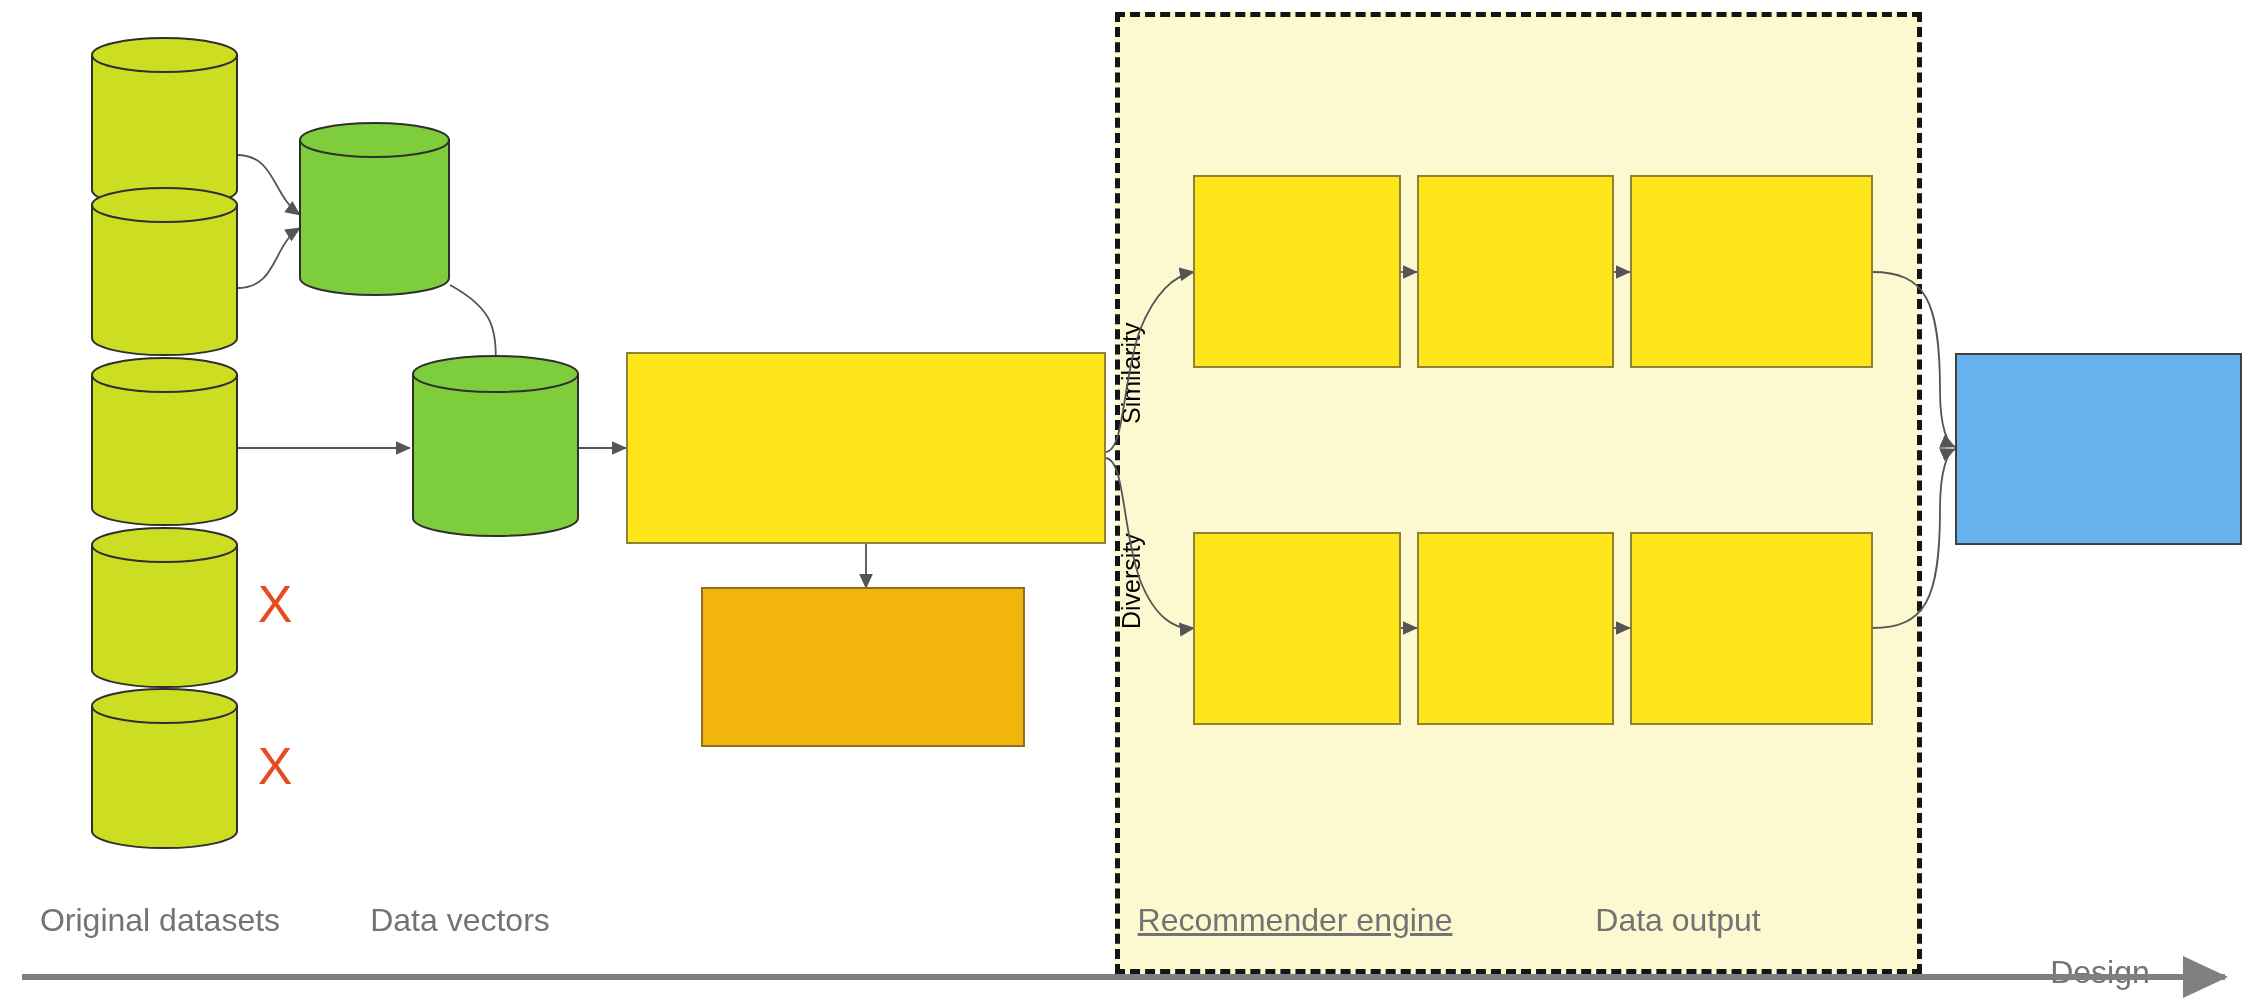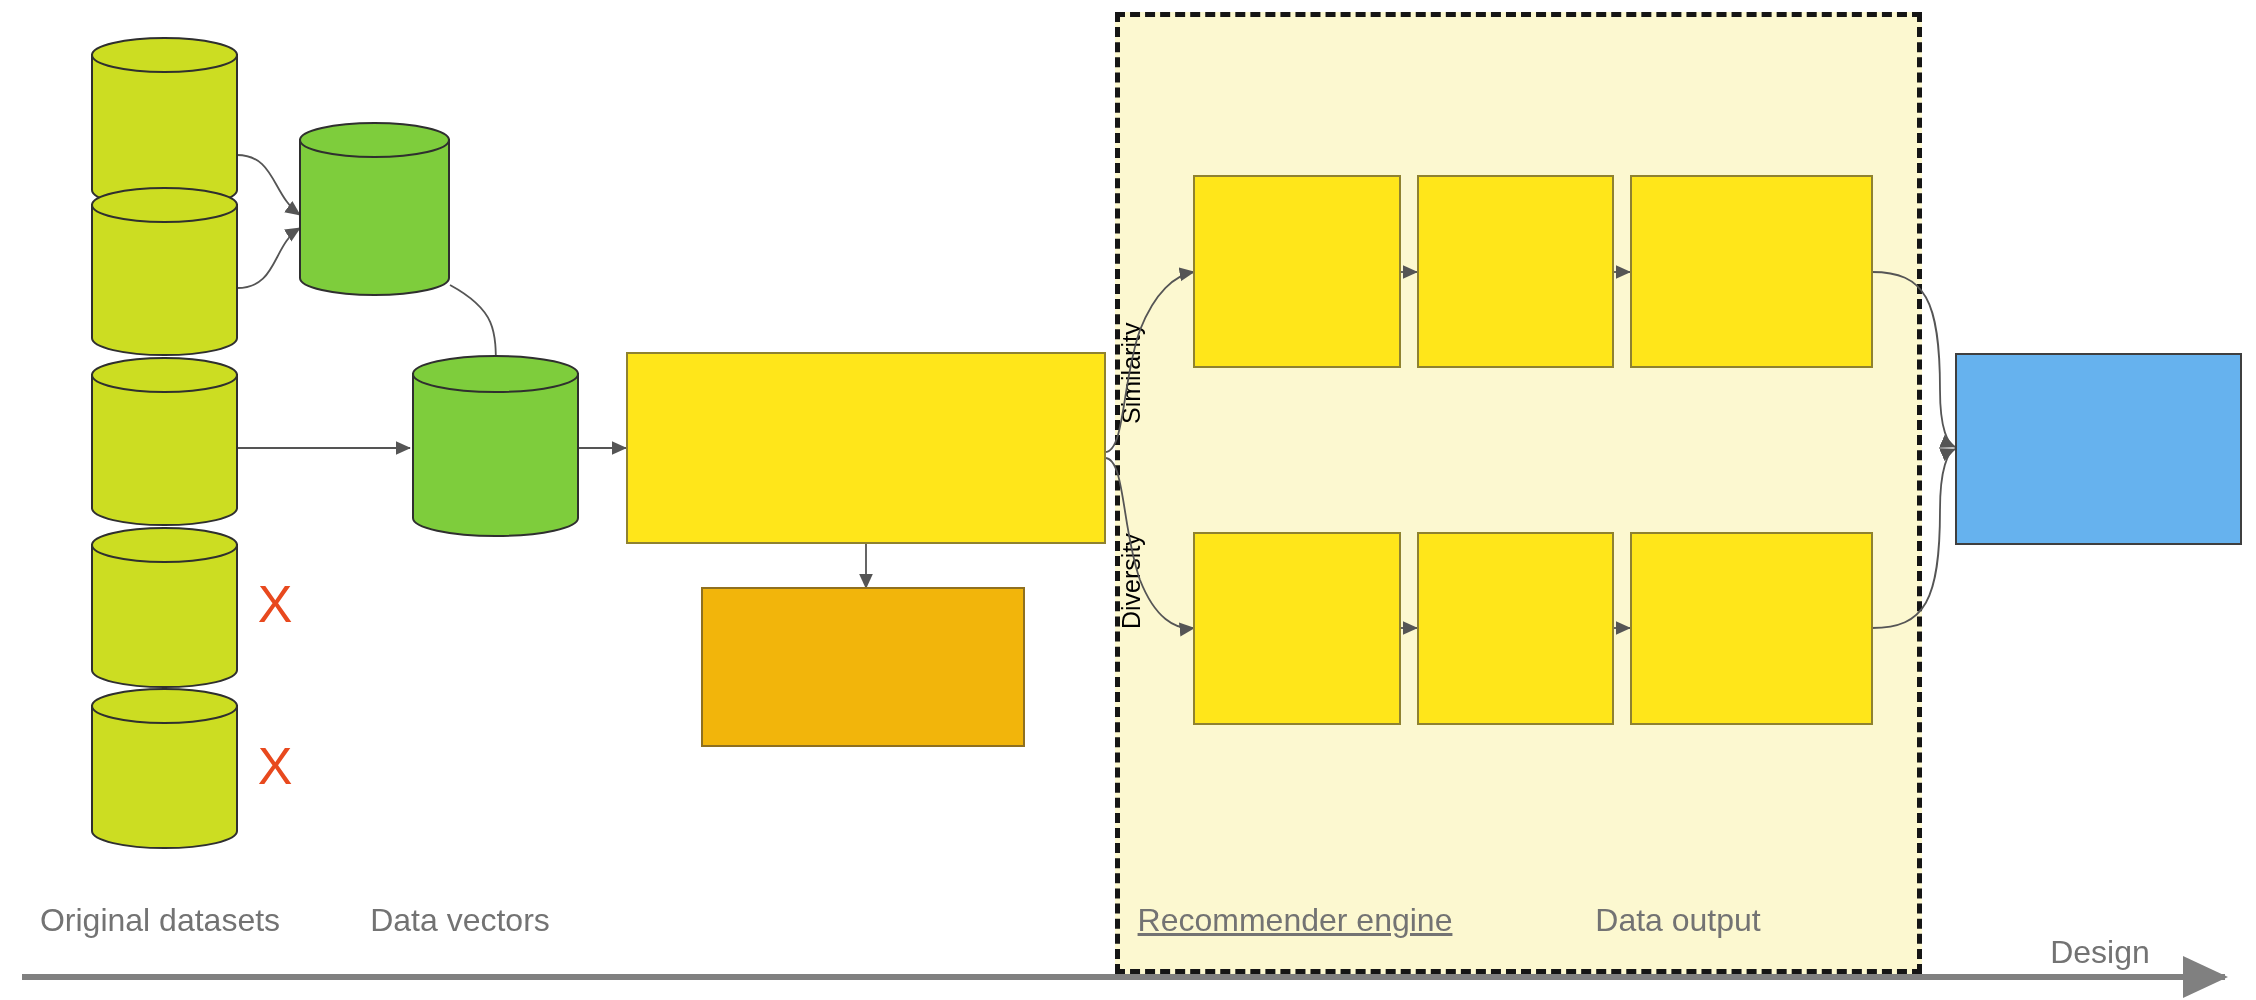--- a/index.html
+++ b/index.html
@@ -236,15 +236,15 @@
 recommendation</div>
 
   <div class="node-text box-text" style="left:1956px; top:354px; width:285px; height:190px;">Display split of
 similarity to diversity
 recommendation</div>
 
   <div class="stage-label" style="left:0px; top:902px; width:320px;">Original datasets</div>
   <div class="stage-label" style="left:320px; top:902px; width:280px;">Data vectors</div>
   <div class="stage-label" style="left:1120px; top:902px; width:350px;text-decoration:underline;">Recommender engine</div>
   <div class="stage-label" style="left:1548px; top:902px; width:260px;">Data output</div>
-  <div class="stage-label" style="left:1970px; top:934px; width:260px;">Design</div>
+  <div class="stage-label" style="left:1970px; top:954px; width:260px;">Design</div>
 
 </div>
 
 </body></html>

